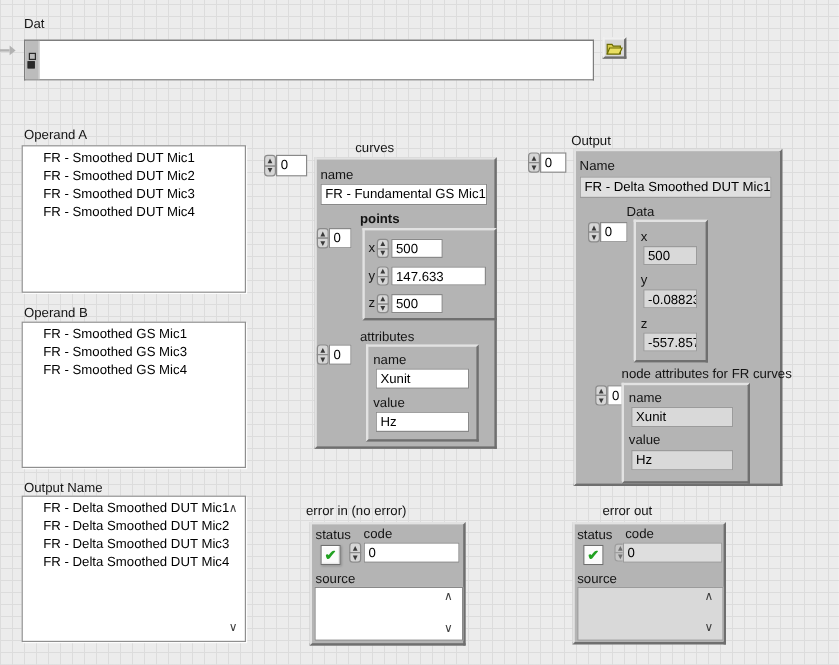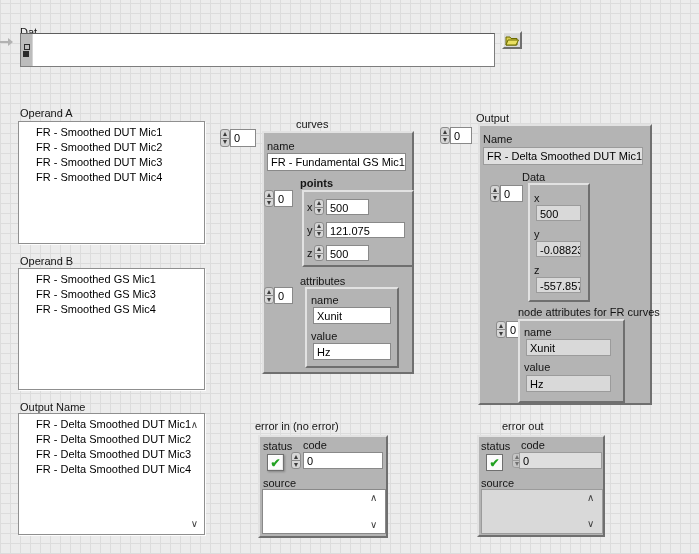--- a/index.html
+++ b/index.html
@@ -45,21 +45,21 @@
   .wire::after{content:"";position:absolute;left:8px;top:-3px;border-top:4px solid transparent;
        border-bottom:4px solid transparent;border-left:5px solid #b2b2b2;}
 </style>
 </head>
 <body>
 
 <div id="panel">
 
   <div class="wire"></div>
 
-  <div class="lbl" style="left:20px;top:26px;">Dat</div>
+  <div class="lbl" style="left:20px;top:14px;">Dat</div>
   <div class="pathctl" style="left:20px;top:33px;width:475px;height:34px;">
     <div class="pathstrip">
       <div class="pathsym"></div>
     </div>
     <div style="position:absolute;left:14px;top:2px;font-size:11px;color:#000;"></div>
   </div>
   <div class="btn" style="left:502px;top:31px;width:20px;height:18px;">
     <svg width="14" height="11" viewBox="0 0 14 11">
       <path d="M1 2 h4 l1 1.5 h6 v6.5 H1 z" fill="#d9cd4e" stroke="#6b6b00" stroke-width="1"></path>
       <path d="M1 10 L3 5 h10.5 L11 10 z" fill="#e9df62" stroke="#6b6b00" stroke-width="1"></path>
@@ -116,21 +116,21 @@
       <span class="sp-up"></span>
       <span class="sp-down"></span>
     </div>
   <div class="wfield" style="left:326px;top:199px;width:43px;height:16px;">500</div>
 
   <div class="lbl" style="left:307px;top:224px;">y</div>
   <div class="spinner" style="left:314px;top:222px;height:16px;">
       <span class="sp-up"></span>
       <span class="sp-down"></span>
     </div>
-  <div class="wfield" style="left:326px;top:222px;width:79px;height:16px;">121.075</div>
+  <div class="wfield" style="left:326px;top:222px;width:79px;height:16px;">147.633</div>
 
   <div class="lbl" style="left:307px;top:247px;">z</div>
   <div class="spinner" style="left:314px;top:245px;height:16px;">
       <span class="sp-up"></span>
       <span class="sp-down"></span>
     </div>
   <div class="wfield" style="left:326px;top:245px;width:43px;height:16px;">500</div>
 
   <div class="lbl" style="left:300px;top:275px;">attributes</div>
   <div class="spinner" style="left:264px;top:287px;height:17px;">

